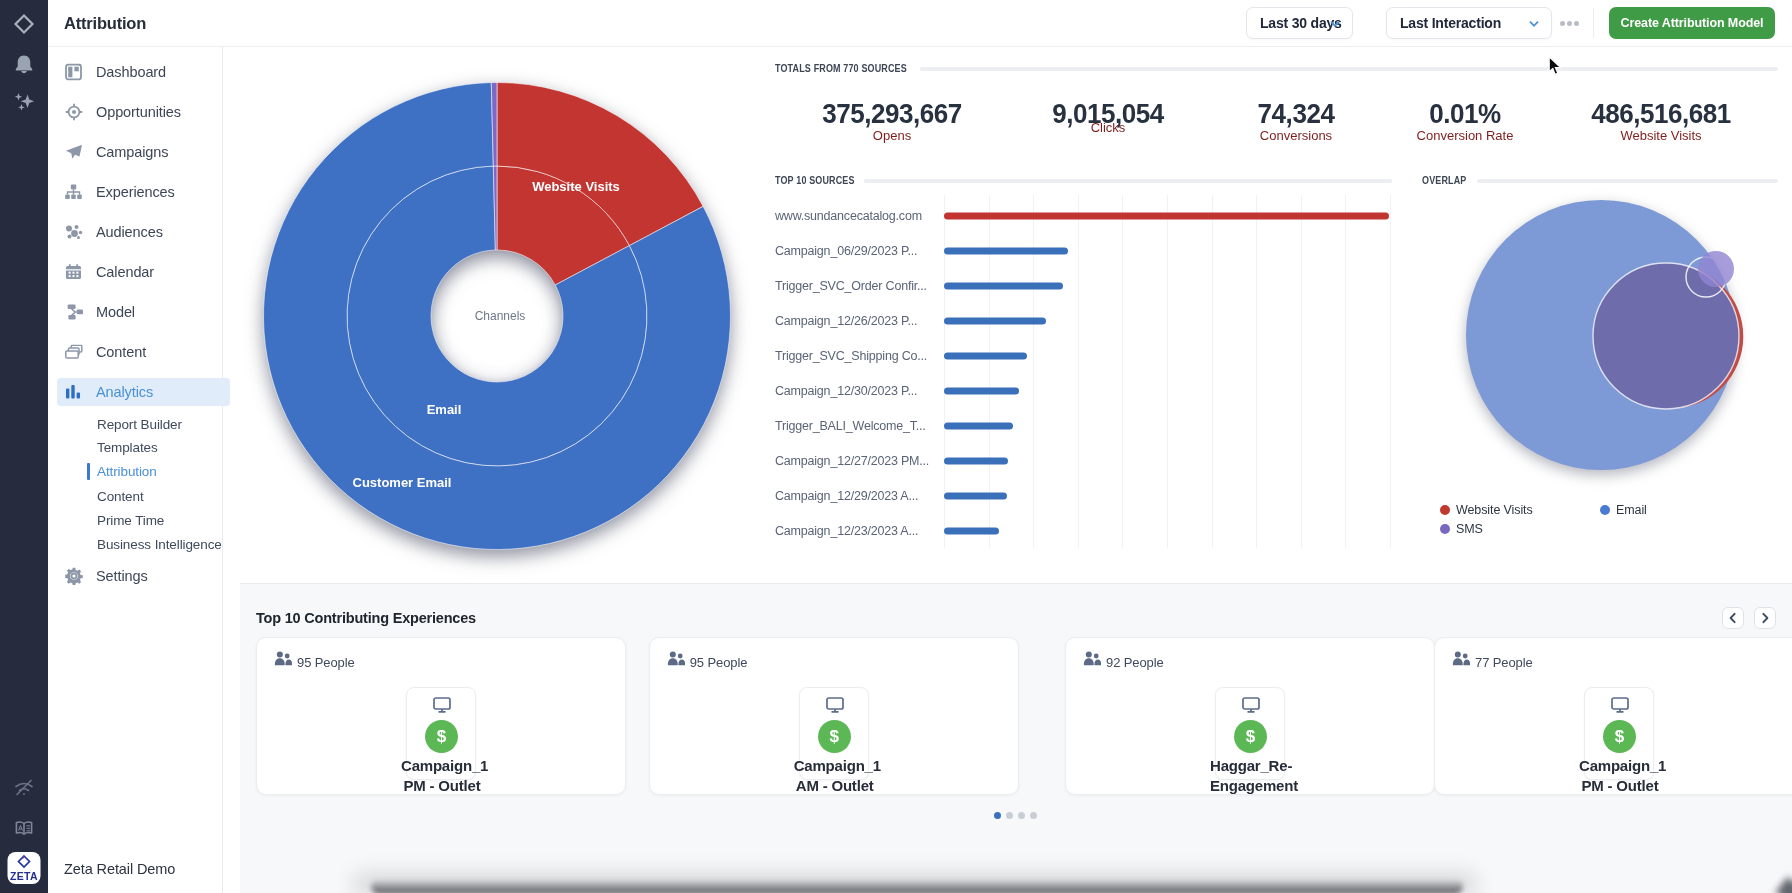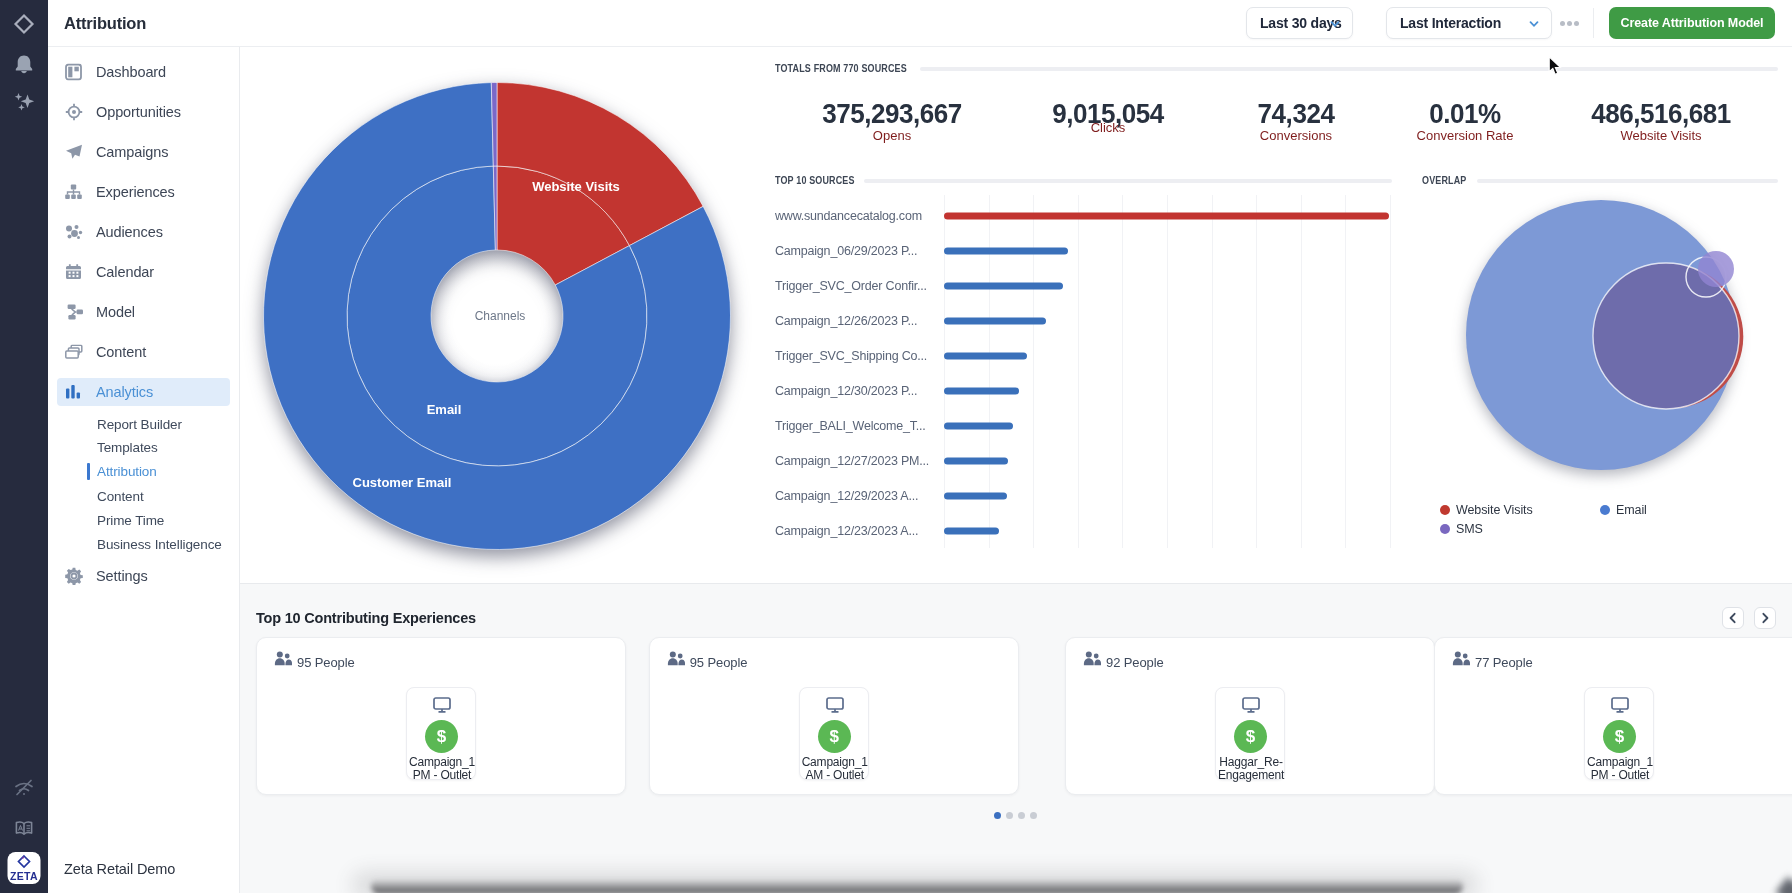--- a/index.html
+++ b/index.html
@@ -1,38 +1,38 @@
 <!DOCTYPE html>
 <html><head><meta charset="utf-8"><title>Attribution</title><style>
 *{margin:0;padding:0;box-sizing:border-box}
 html,body{width:1792px;height:893px;overflow:hidden;font-family:"Liberation Sans",sans-serif;background:#fff}
 .abs{position:absolute}
 #rail{position:absolute;left:0;top:0;width:48px;height:893px;background:#262b3e;z-index:30}
-#sidebar{position:absolute;left:48px;top:0;width:192px;height:893px;background:#fff;border-right:1px solid #e9ebee;z-index:20}
+#sidebar{position:absolute;left:48px;top:0;width:175px;height:893px;background:#fff;border-right:1px solid #e9ebee;z-index:20}
 #topbar{position:absolute;left:48px;top:0;width:1744px;height:47px;background:#fff;border-bottom:1px solid #eceef1;z-index:25}
 #topbar .title{position:absolute;left:16px;top:14px;font-size:16.5px;font-weight:bold;color:#272e3b;letter-spacing:-.2px}
 .dd{position:absolute;top:7px;height:32px;background:#fff;border:1px solid #e3e6ea;border-radius:7px;box-shadow:0 1px 2px rgba(40,50,70,.04);font-size:14px;font-weight:bold;color:#20283a;line-height:30px;padding-left:13px;letter-spacing:-.2px}
 .dd svg{position:absolute;right:11px;top:10px}
 #nav{position:absolute;left:0;top:0;z-index:22}
 .navitem{position:absolute;left:48px;width:192px;height:40px;font-size:14.5px;color:#3d4656;letter-spacing:-.1px}
 .navitem .txt{position:absolute;left:48px;top:50%;transform:translateY(-50%);white-space:nowrap}
 .navitem svg{position:absolute;left:17px;top:50%;transform:translateY(-50%)}
 .subitem{position:absolute;left:97px;font-size:13.5px;color:#3f4a5c;transform:translateY(-50%);white-space:nowrap;letter-spacing:-.1px}
 .hdr{position:absolute;font-size:11.5px;font-weight:bold;letter-spacing:.2px;color:#3d4654;transform-origin:left center;transform:scaleX(.78);white-space:nowrap}
 .rule{position:absolute;height:4px;border-radius:2px;background:#edeef2}
 .statnum{position:absolute;font-size:28px;font-weight:bold;color:#28313f;transform:translateX(-50%) scaleX(.93);letter-spacing:-.5px;white-space:nowrap}
 .statlbl{position:absolute;font-size:13px;color:#7f1d1d;transform:translateX(-50%);white-space:nowrap}
 .blabel{position:absolute;left:535px;font-size:12.5px;color:#5a6477;transform:translateY(-50%);white-space:nowrap;letter-spacing:-.2px}
 .bar{position:absolute;left:704px;height:7px;border-radius:3.5px;background:#3a70ba;transform:translateY(-50%)}
 .grid{position:absolute;width:1px;top:148px;height:353px;background:#f1f2f5}
 .card{position:absolute;top:53px;width:370px;height:158px;background:#fff;border:1px solid #ebedf0;border-radius:10px;box-shadow:0 1px 3px rgba(30,40,60,.05)}
 .ppl{position:absolute;left:40px;top:17px;font-size:13px;color:#3f4a5c;letter-spacing:-.1px}
 .tile{position:absolute;left:149px;top:49px;width:70px;height:93px;background:#fff;border:1px solid #ecedf1;border-radius:8px;box-shadow:0 1px 2px rgba(30,40,60,.05);text-align:center}
 .tile .dollar{position:absolute;left:18px;top:32px;width:33px;height:33px;border-radius:50%;background:#5bb854;color:#fff;font-weight:bold;font-size:17px;line-height:33px;text-align:center}
-.tile .lbl{position:absolute;left:-6px;width:82px;top:68px;font-size:12px;font-weight:normal;color:#272e3a;line-height:13px;letter-spacing:-.2px}
+.tile .lbl{position:absolute;left:-6px;width:82px;top:68px;font-size:15px;font-weight:bold;color:#272e3a;line-height:20px;letter-spacing:-.2px}
 .dot{position:absolute;width:7px;height:7px;border-radius:50%;background:#c9cdd4;top:228px}
 .arrowbtn{position:absolute;top:606px;width:22px;height:22px;background:#fff;border:1px solid #dfe2e7;border-radius:6px;color:#555f6e;text-align:center;line-height:20px;font-size:13px}
 .lgd{position:absolute;font-size:12.5px;color:#2d3542;letter-spacing:-.1px}
 .lgd i{position:absolute;left:-16px;top:2px;width:10px;height:10px;border-radius:50%}
 </style></head>
 <body>
 <div id="rail">
  <svg width="48" height="893" viewBox="0 0 48 893">
   <g fill="none" stroke="#a9aebc" stroke-width="2.2">
    <path d="M24 15.5 L32.5 24 L24 32.5 L15.5 24 Z"></path>

